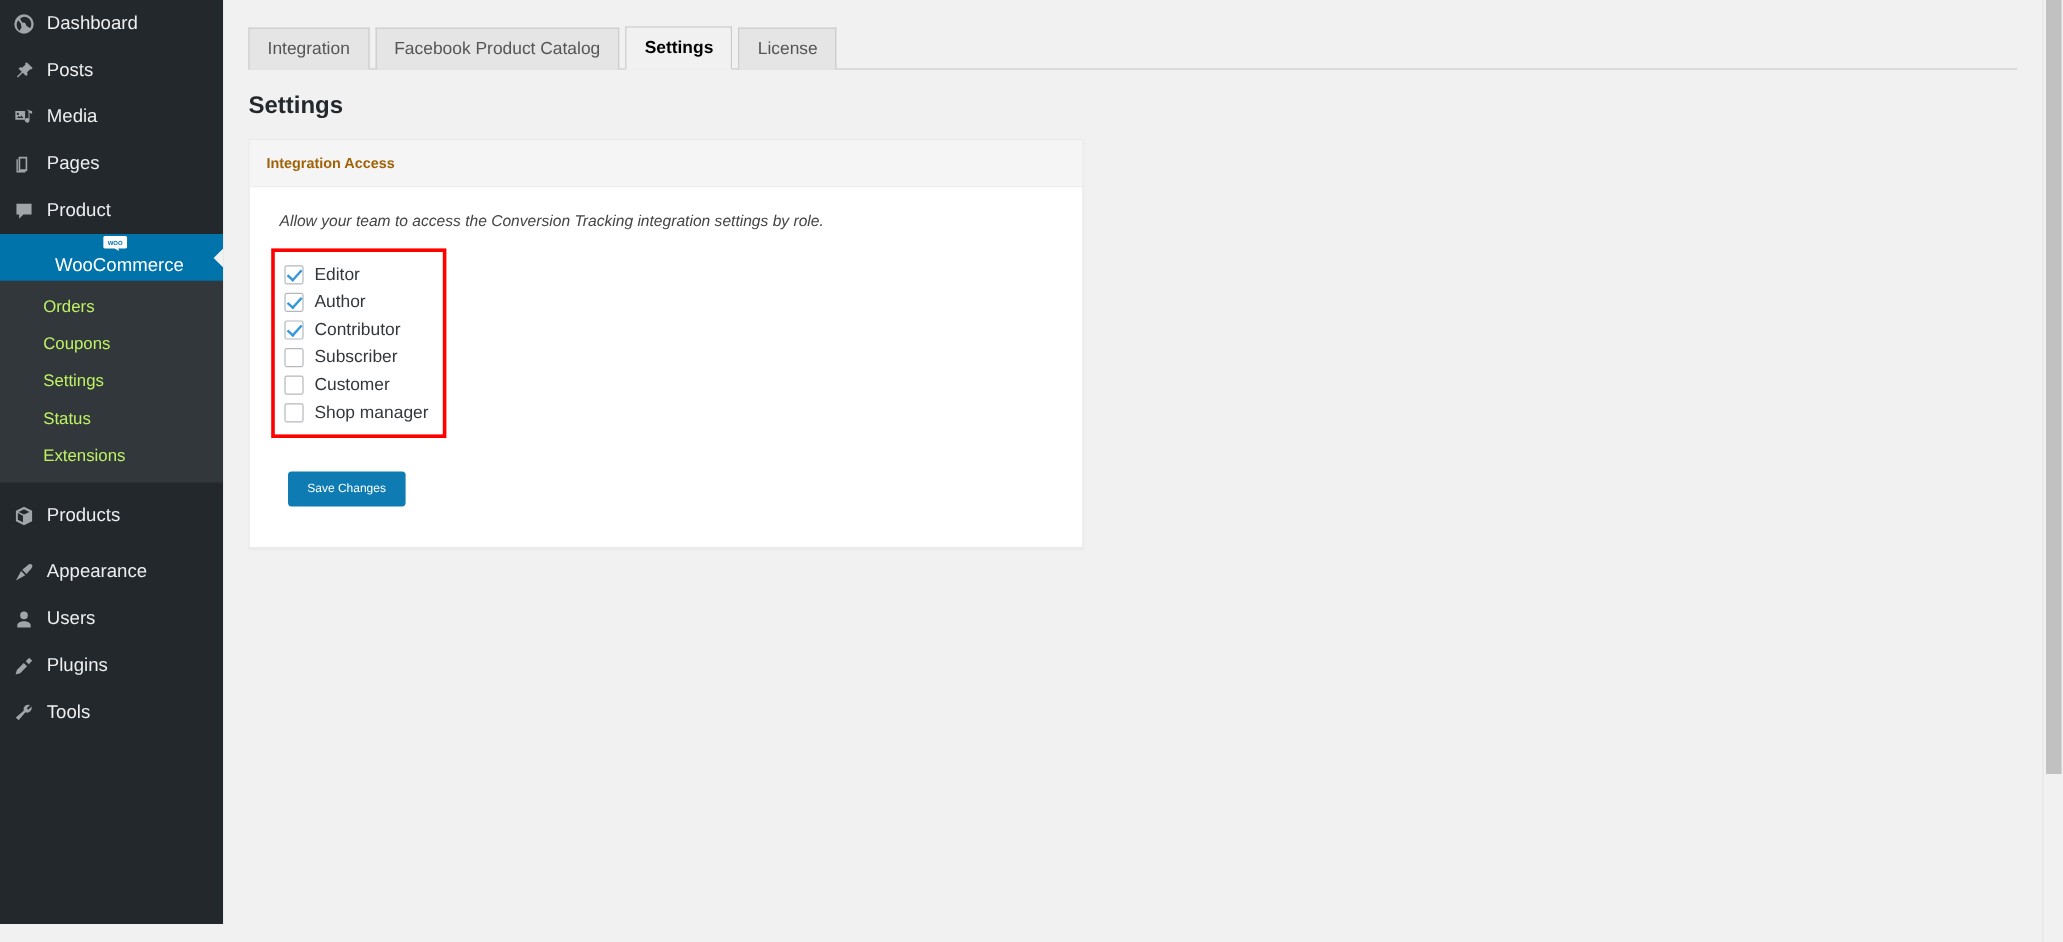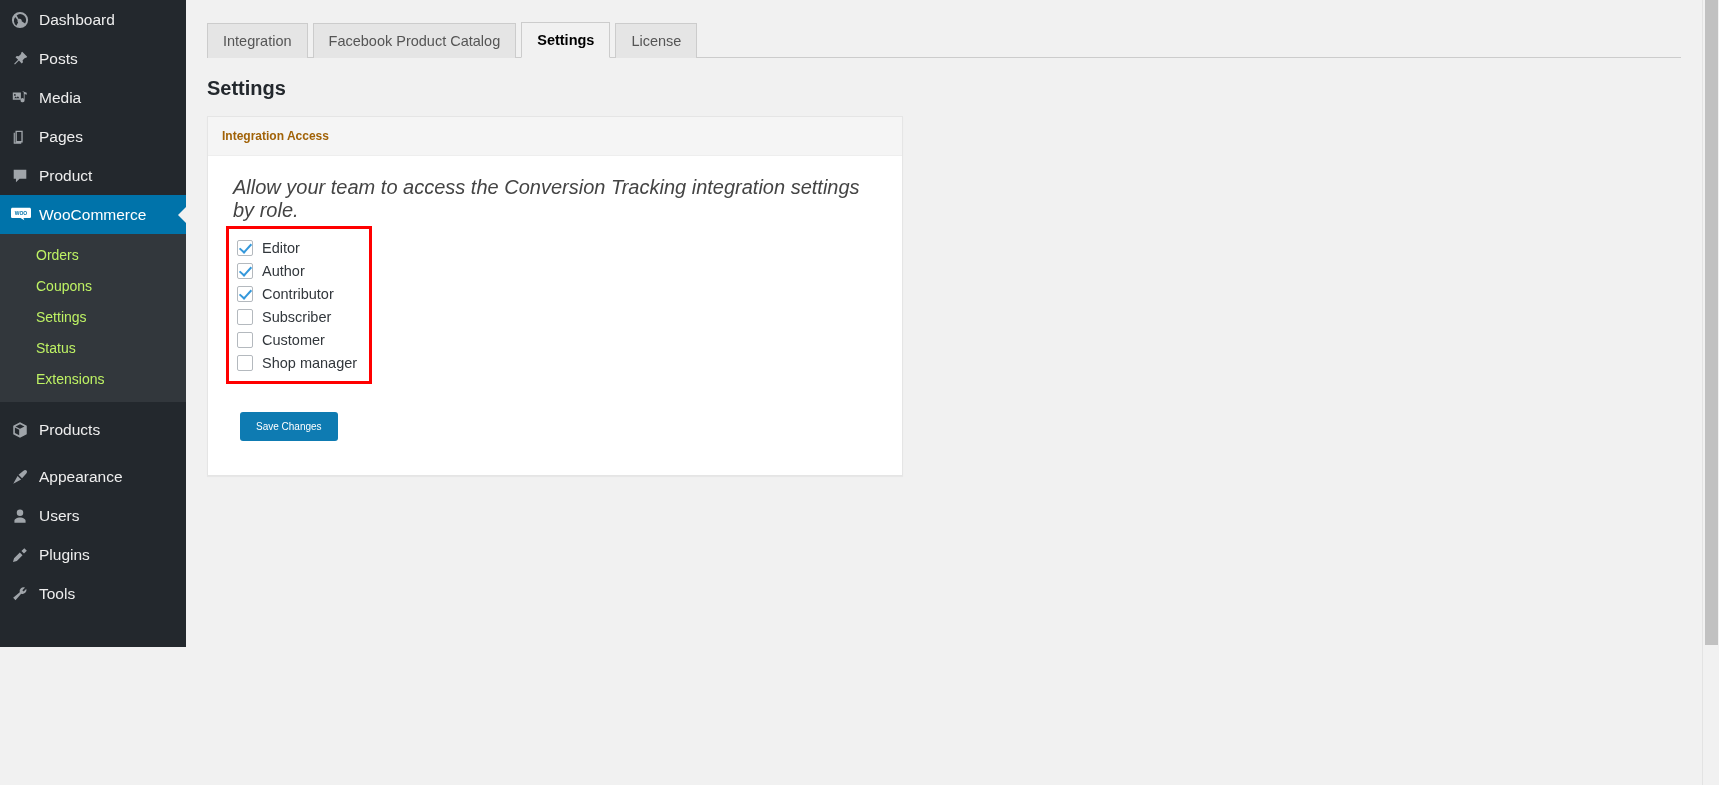--- a/index.html
+++ b/index.html
@@ -6,21 +6,21 @@
   html, body {
     width:1719px; height:785px;
     overflow:hidden;
     font-family:"Liberation Sans", sans-serif;
     background:#f1f1f1;
   }
   body { display:flex; }
 
   
   #sidebar {
-    width:186px; min-width:186px; height:647px;
+    width:186px; min-width:186px; height:770px;
     background:#23282d;
     color:#eee;
     position:relative;
     overflow:hidden;
   }
   .menu-item {
     display:flex; align-items:center;
     height:39px;
     padding-left:11px;
     font-size:15.5px;
@@ -32,20 +32,21 @@
     width:26px; min-width:26px;
     display:flex; align-items:center; justify-content:flex-start;
     color:#a0a5aa;
   }
   .menu-item .ico svg { display:block; }
   .menu-item .lbl { margin-left:2px; }
   .menu-item.current {
     background:#0073aa;
     color:#fff;
     font-weight:400;
+    flex-direction:column;
   }
   .menu-item.current .ico { color:#fff; }
   .menu-item.current::after {
     content:"";
     position:absolute; right:0; top:50%;
     transform:translateY(-50%);
     border-style:solid;
     border-width:8px 8px 8px 0;
     border-color:transparent #f1f1f1 transparent transparent;
   }
@@ -119,23 +120,23 @@
     background:#f5f5f5;
     border-bottom:1px solid #eee;
     padding:12px 14px;
     font-size:12px;
     font-weight:bold;
     color:#a16207;
   }
   .card-body { padding:20px 16px 34px 16px; }
   .desc {
     font-style:italic;
-    font-size:20px;
+    font-size:13px;
     color:#444;
-    margin:0 0 4px 9px;
+    margin:0 0 16px 9px;
   }
 
   
   .cb-group {
     display:inline-block;
     border:3px solid #ff0000;
     padding:7px 12px 7px 8px;
     margin-left:2px;
   }
   .cb-row {

